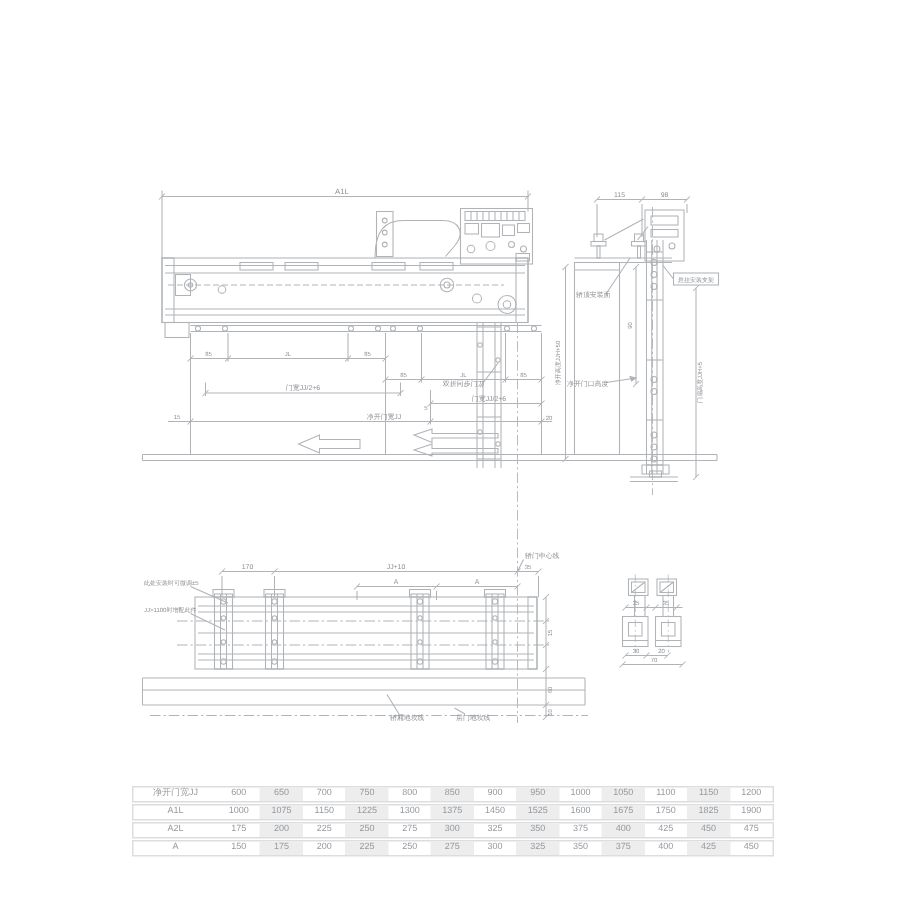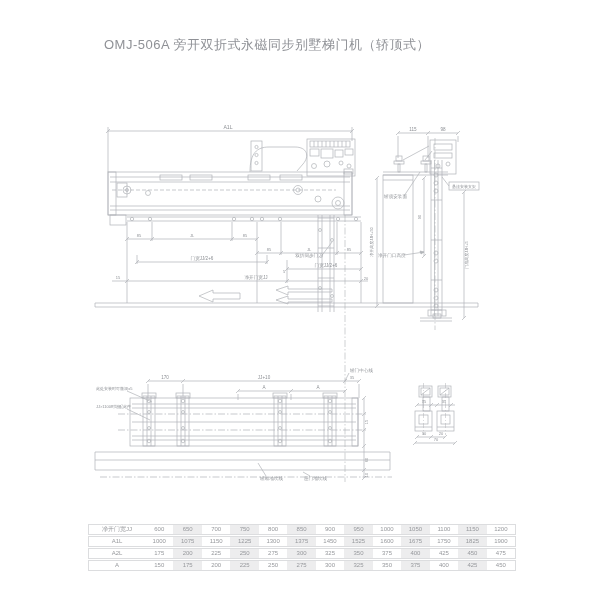--- a/index.html
+++ b/index.html
@@ -17,21 +17,20 @@
         border-bottom:1px solid #dcdddf;border-left:1px solid #dcdddf;
         border-right:1px solid #dcdddf;margin-bottom:1px;}
   .tcell{flex:1;text-align:center;font-size:6px;color:#97999d;overflow:hidden;}
   .tlabel{flex:0 0 56px;}
   .shade{background:#ededee;}
 </style>
 </head>
 <body>
 
 <div class="title-block">
-  <div class="title-cn">OMJ-506A 旁开双折式永磁同步别墅梯门机（轿顶式）</div>
 </div>
 
 <svg width="600" height="600" viewBox="0 0 600 600" style="position:absolute;left:0;top:0">
 
   <g stroke="#b0b3b7" fill="none" stroke-width="0.7">
 
     <line x1="108" y1="131" x2="352" y2="131"></line>
     <line x1="108" y1="127" x2="108" y2="172"></line>
     <line x1="352" y1="127" x2="352" y2="141"></line>
     <path d="M106,133 l4,-4 M350,133 l4,-4"></path>

